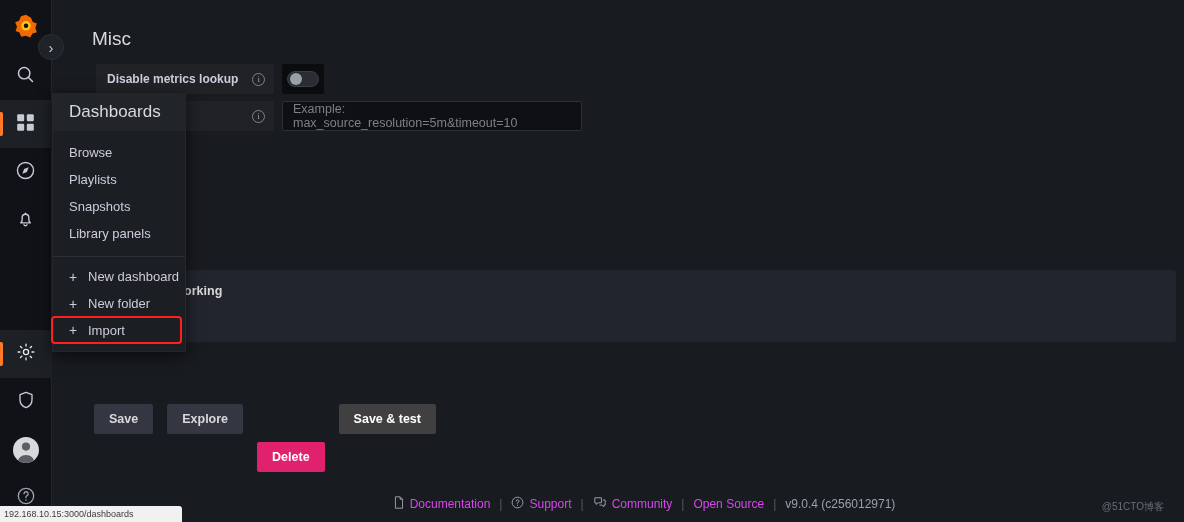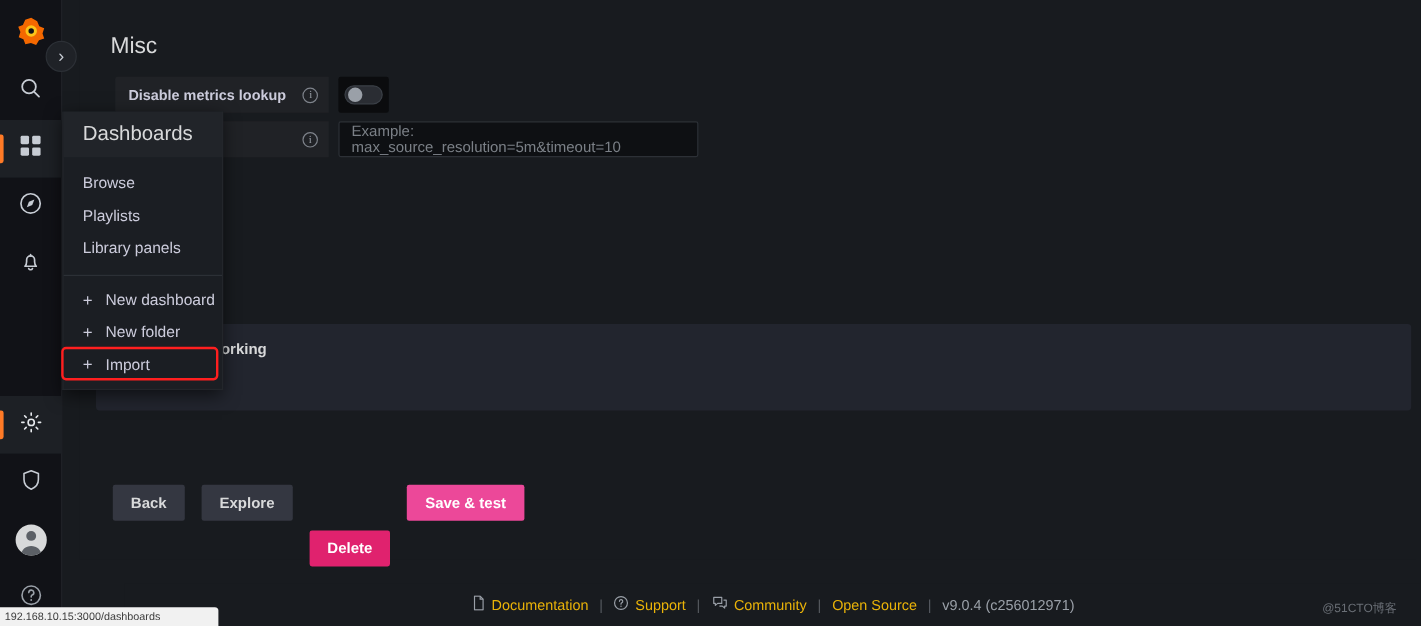--- a/index.html
+++ b/index.html
@@ -102,30 +102,30 @@
 
   
   .btn-row { position: absolute; left: 28px; top: 404px; display: flex; gap: 14px; }
   .btn {
     height: 30px; border-radius: 2px; display: flex; align-items: center; justify-content: center;
     font-size: 12.5px; font-weight: bold; color: #d8d9da; padding: 0 15px; border: none;
     font-family: "Liberation Sans", sans-serif;
   }
   .btn-secondary { background: #343741; }
   .btn-danger { background: #e0226e; color: #ffffff; margin-top: 38px; }
-  .btn-primary { background: #ec4899; color: #ffffff; }
+  .btn-primary { background: #404040; color: #ffffff; }
 
   
   .footer {
     position: absolute; left: 52px; right: 0; bottom: 0; height: 36px;
     display: flex; align-items: center; justify-content: center;
     background: #181b1f;
   }
   .footer-inner { display: flex; align-items: center; gap: 9px; color: #9aa0a8; font-size: 12px; }
-  .footer-link { display: flex; align-items: center; gap: 5px; color: #eab308; text-decoration: none; }
+  .footer-link { display: flex; align-items: center; gap: 5px; color: #d946ef; text-decoration: none; }
   .sep { color: #55595f; }
 
   .watermark {
     position: absolute; right: 20px; bottom: 8px; color: #6a6f76; font-size: 10px;
   }
 
   
   .mega {
     position: absolute; left: 52px; top: 93px; width: 134px;
     background: #1b1e23; border: 1px solid #23262b; border-top: none;
@@ -280,21 +280,21 @@
         </div>
         <div class="text-input">Example: max_source_resolution=5m&amp;timeout=10</div>
       </div>
 
       <div class="alert-box">
         <div class="alert-title">source is working</div>
         <div class="alert-sub">情</div>
       </div>
 
       <div class="btn-row">
-        <button class="btn btn-secondary">Back</button>
+        <button class="btn btn-secondary">Save</button>
         <button class="btn btn-secondary">Explore</button>
         <button class="btn btn-danger">Delete</button>
         <button class="btn btn-primary">Save &amp; test</button>
       </div>
     </div>
 
     <div class="footer">
       <div class="footer-inner">
         <a class="footer-link">
           <span>
@@ -346,20 +346,23 @@
     <div class="mega-header">Dashboards</div>
 
     <div class="mega-list">
       <div class="mega-item">
         <span>Browse</span>
       </div>
       <div class="mega-item">
         <span>Playlists</span>
       </div>
       <div class="mega-item">
+        <span>Snapshots</span>
+      </div>
+      <div class="mega-item">
         <span>Library panels</span>
       </div>
 
       <div class="mega-divider"></div>
 
       <div class="mega-item">
         <span class="plus">+</span>
         <span>New dashboard</span>
       </div>
       <div class="mega-item">

